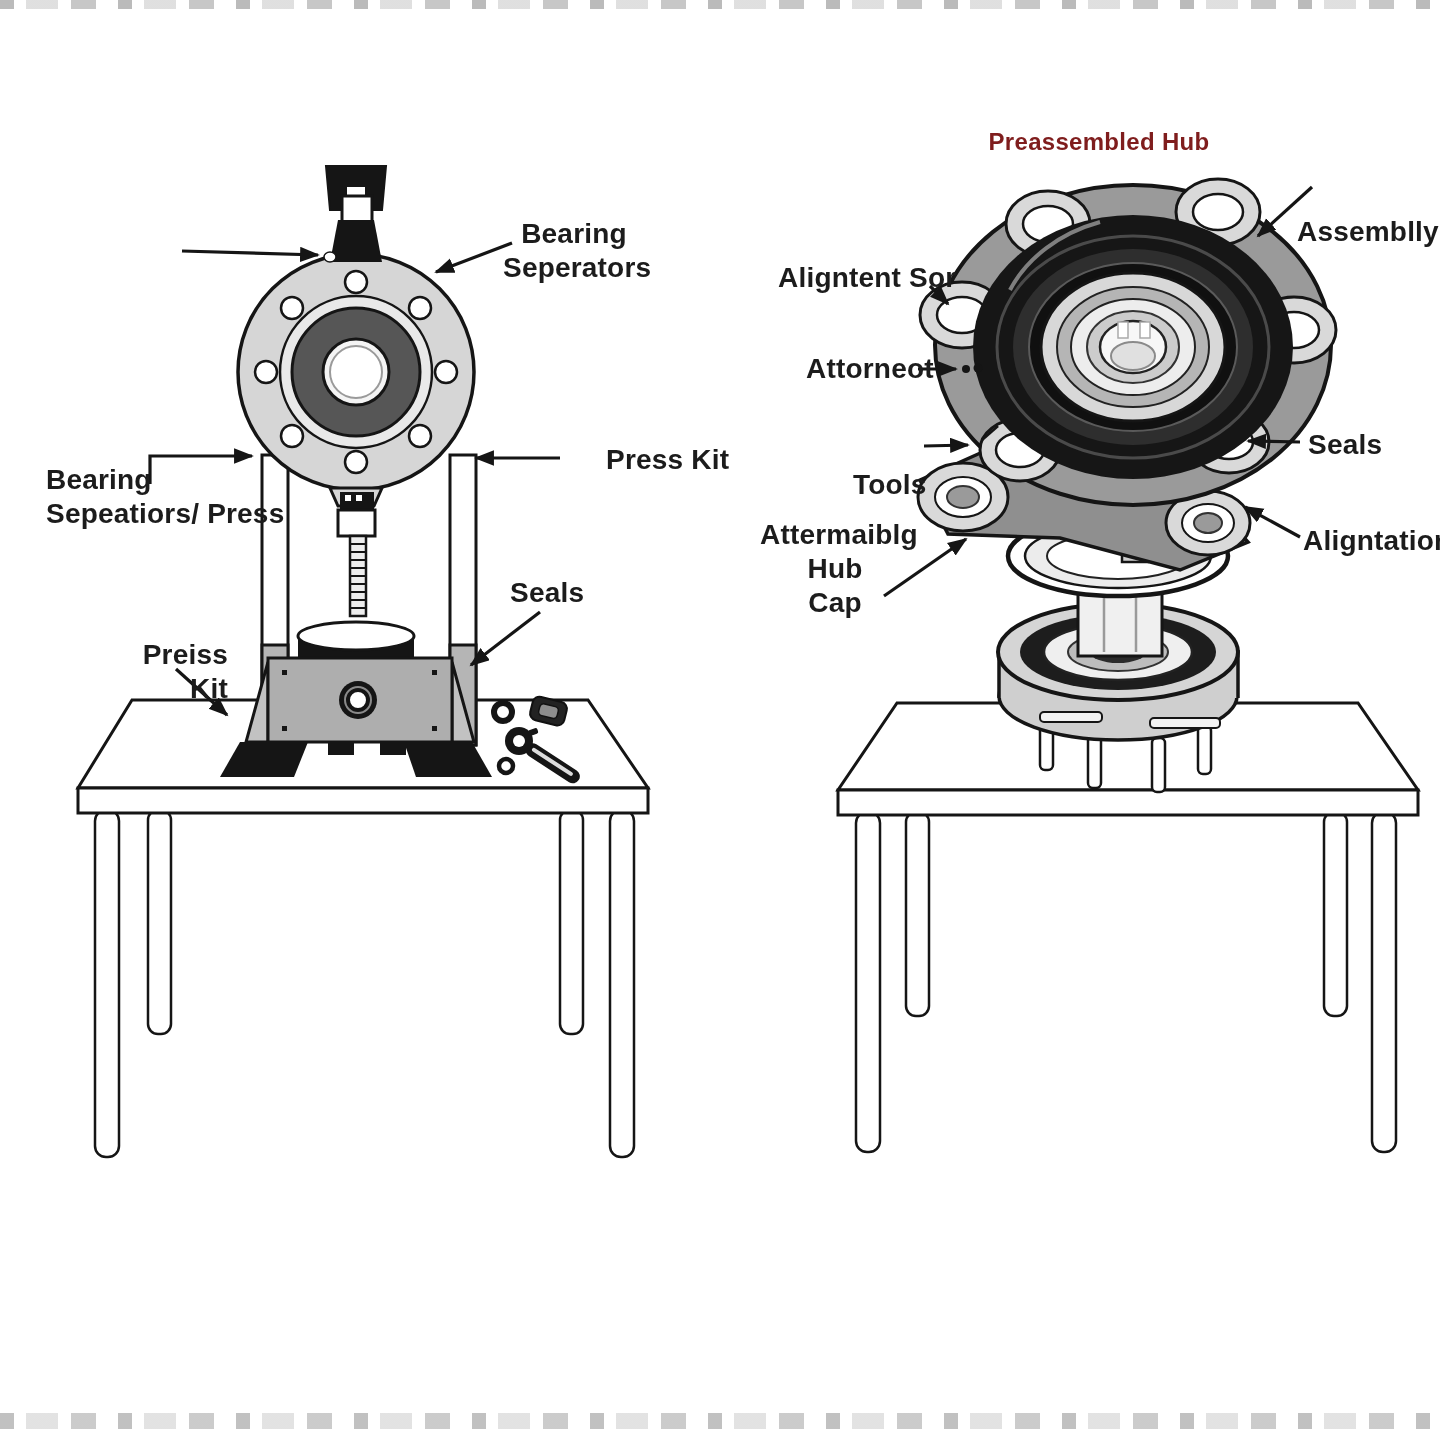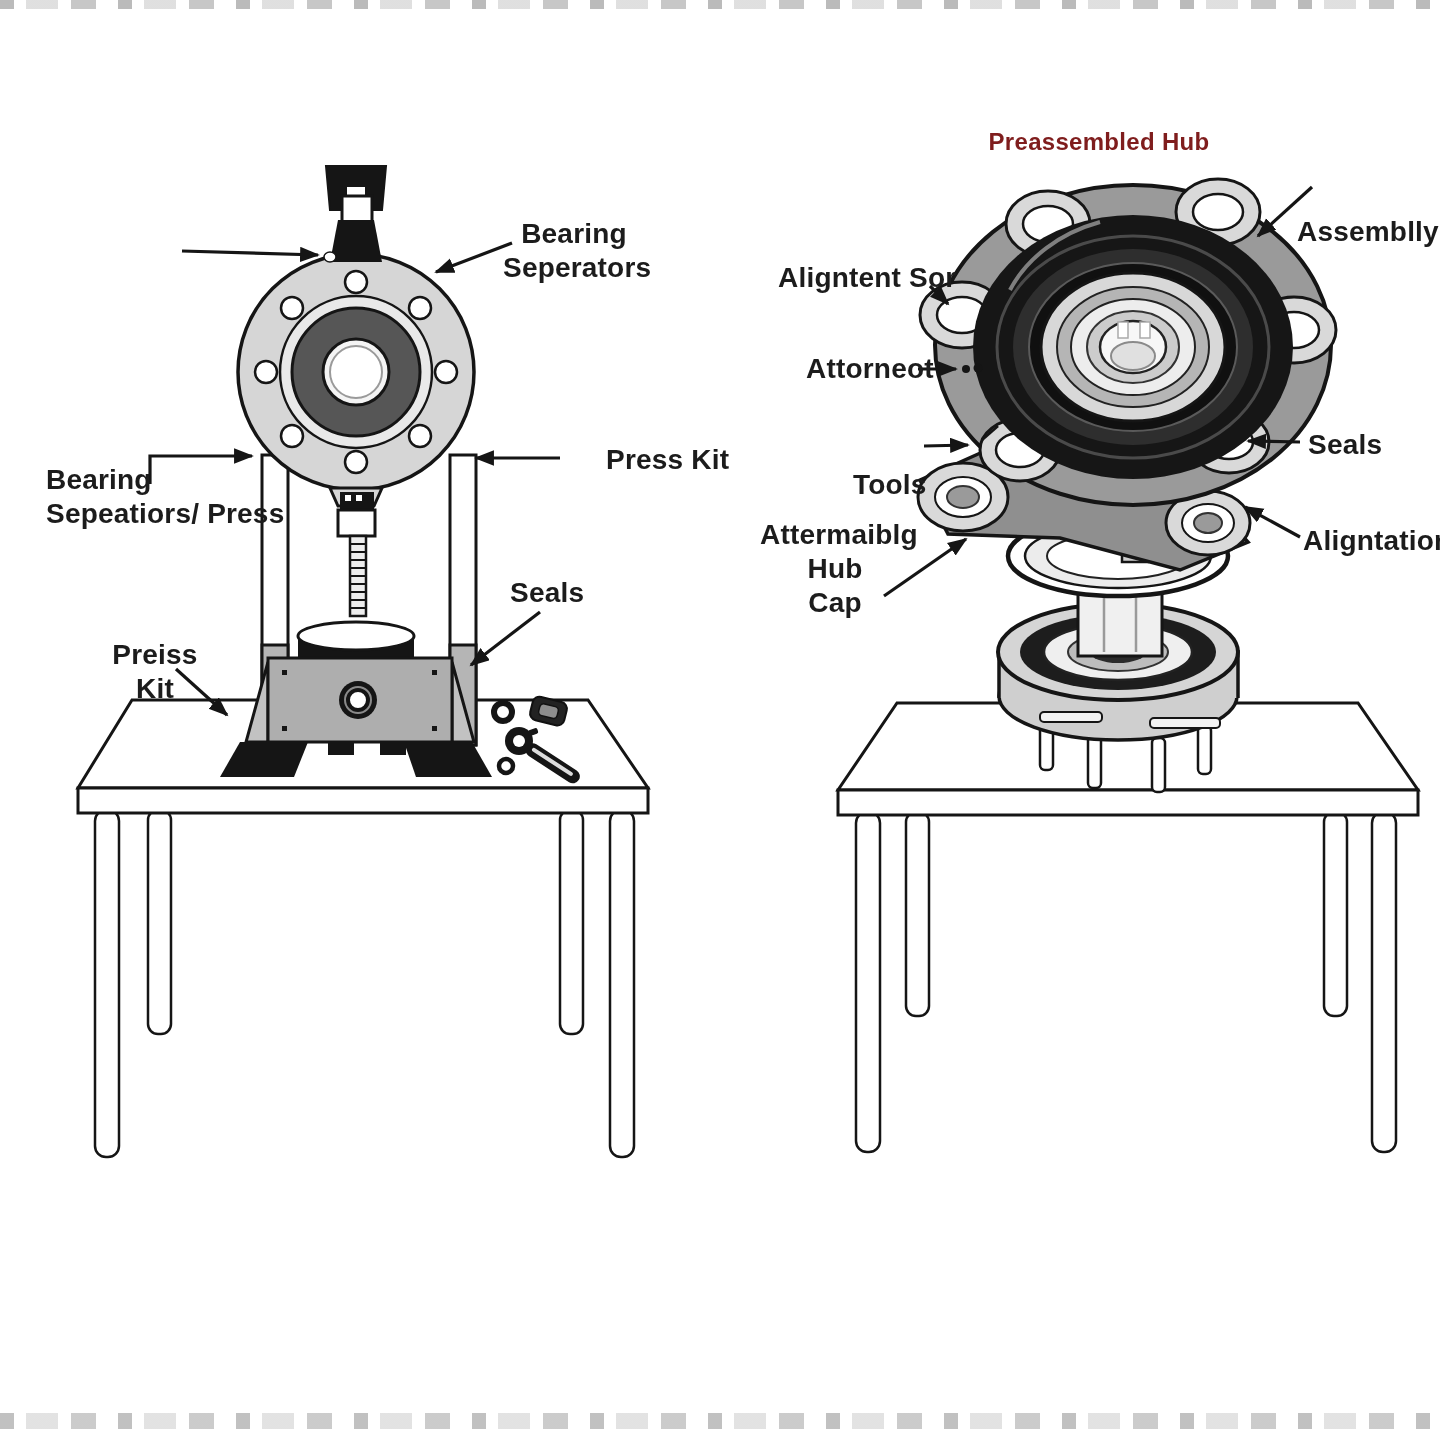--- a/index.html
+++ b/index.html
@@ -254,21 +254,21 @@
   <div class="lbl center" style="left:503px; top:217px; width:142px;">Bearing
 Seperators</div>
 
   <div class="lbl" style="left:46px; top:463px; width:240px;">Bearing
 Sepeatiors/ Press</div>
 
   <div class="lbl" style="left:570px; top:443px;margin-left:36px;">Press Kit</div>
 
   <div class="lbl" style="left:510px; top:576px;">Seals</div>
 
-  <div class="lbl center" style="left:108px; top:638px; width:94px;">Preiss
+  <div class="lbl center" style="left:134px; top:638px; width:94px;text-align:right;">Preiss
 Kit</div>
 
   <div class="title" style="left:938px; top:128px; width:322px;">Preassembled Hub</div>
 
   <div class="lbl" style="left:1297px; top:171px;margin-top:44px;">Assemblly</div>
 
   <div class="lbl" style="left:778px; top:261px;">Aligntent Sor</div>
 
   <div class="lbl" style="left:806px; top:352px;">Attorneot</div>
 

